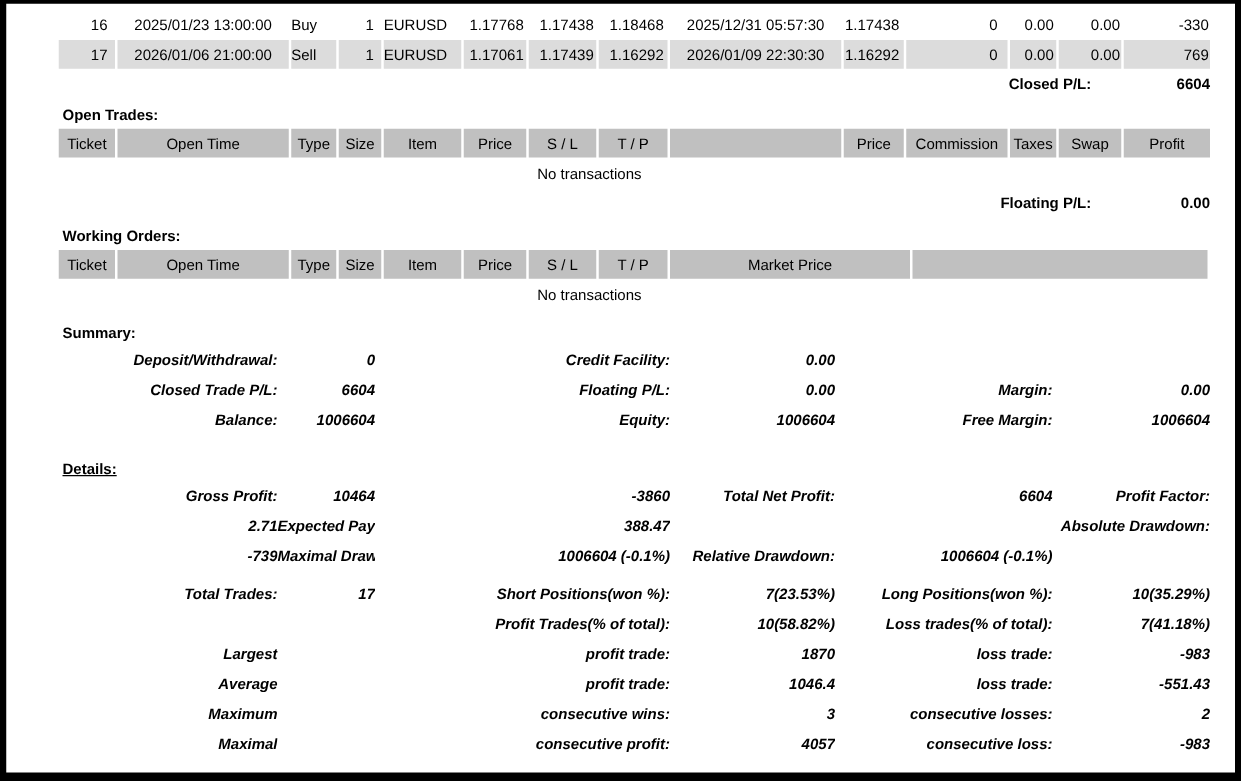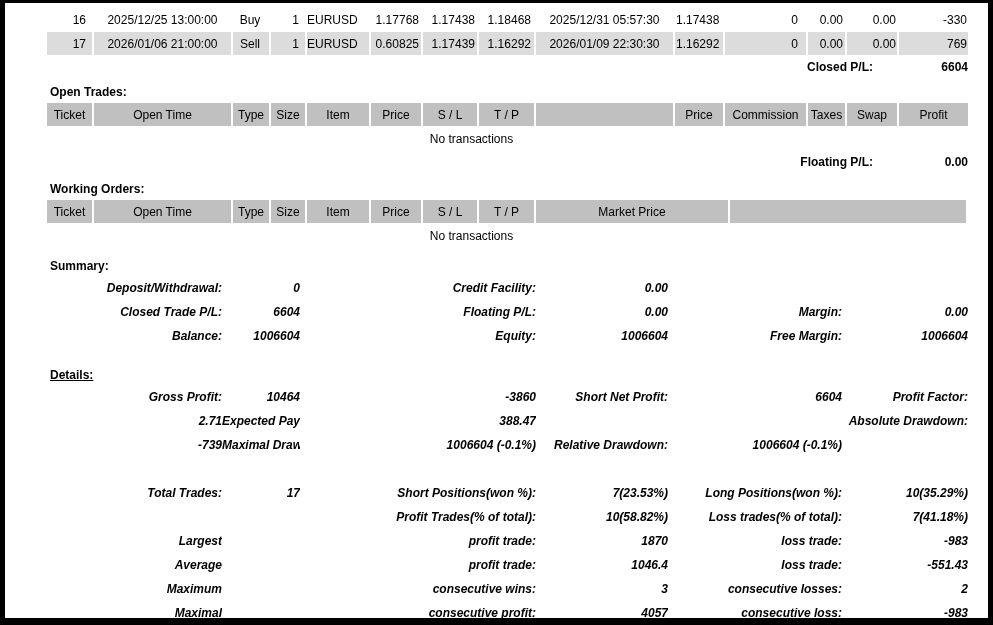--- a/index.html
+++ b/index.html
@@ -10,21 +10,21 @@
 
   
   table.trades{border-collapse:separate;border-spacing:2px 1px;table-layout:fixed;width:923px;}
   table.trades td, table.trades th{height:23px;padding:0;margin:0;overflow:hidden;white-space:nowrap;
            font-size:12px;font-weight:normal;vertical-align:middle;}
   tr.row-odd td{background:var(--alt-row-bg,#DCDCDC);}
   table.header-table th{background:var(--header-bg,#C0C0C0);text-align:center;margin-top:40px;}
 
   table.trades td:nth-child(1){text-align:right;padding-right:6px;}
   table.trades td:nth-child(2){text-align:center;}
-  table.trades td:nth-child(3){text-align:center;padding-right:2px;}
+  table.trades td:nth-child(3){text-align:left;padding-right:2px;}
   table.trades td:nth-child(4){text-align:right;padding-right:6px;}
   table.trades td:nth-child(5){text-align:left;}
   table.trades td:nth-child(6){text-align:right;padding-right:2px;}
   table.trades td:nth-child(7){text-align:right;padding-right:2px;}
   table.trades td:nth-child(8){text-align:right;padding-right:3px;}
   table.trades td:nth-child(9){text-align:center;}
   table.trades td:nth-child(10){text-align:left;padding-left:1px;}
   table.trades td:nth-child(11){text-align:right;padding-right:8px;}
   table.trades td:nth-child(12){text-align:right;padding-right:2px;}
   table.trades td:nth-child(13){text-align:right;padding-right:1px;}
@@ -34,21 +34,21 @@
   .pl-label{flex:1;text-align:right;}
   .pl-value{width:95px;text-align:right;}
 
   .section-label{font-weight:bold;height:20px;line-height:20px;padding-left:5px;margin-top:4px;}
   .no-trans{width:853px;height:24px;line-height:24px;text-align:center;}
 
   .grid6{display:grid;grid-template-columns:177px 78px 236px 132px 174px 126px;width:923px;font-weight:bold;font-style:italic;}
   .grid6 > div{height:24px;line-height:24px;text-align:right;white-space:nowrap;overflow:hidden;}
   .mt-summary{margin-top:8px;}
   .mt-details{margin-top:17px;text-decoration:underline;}
-  .gap-top{margin-top:24px;}
+  .gap-top{margin-top:6px;}
 </style>
 </head>
 <body>
 
 <div class="frame">
   <div class="content">
 
     <table class="trades">
       <colgroup>
         <col style="width:45px">
@@ -62,41 +62,41 @@
         <col style="width:137px">
           <col style="width:48px">
           <col style="width:81px">
           <col style="width:37px">
         <col style="width:50px">
           <col style="width:69px">
       </colgroup>
       <tbody>
           <tr class="row-even">
         <td>16</td>
-        <td>2025/12/25 13:00:00</td>
+        <td>2025/01/23 13:00:00</td>
         <td>Buy</td>
         <td>1</td>
         <td>EURUSD</td>
         <td>1.17768</td>
         <td>1.17438</td>
         <td>1.18468</td>
         <td>2025/12/31 05:57:30</td>
         <td>1.17438</td>
         <td>0</td>
         <td>0.00</td>
         <td>0.00</td>
         <td>-330</td>
       </tr>
       <tr class="row-odd">
         <td>17</td>
         <td>2026/01/06 21:00:00</td>
         <td>Sell</td>
         <td>1</td>
         <td>EURUSD</td>
-        <td>0.60825</td>
+        <td>1.17061</td>
         <td>1.17439</td>
         <td>1.16292</td>
         <td>2026/01/09 22:30:30</td>
         <td>1.16292</td>
         <td>0</td>
         <td>0.00</td>
         <td>0.00</td>
         <td>769</td>
       </tr>
     </tbody>
@@ -204,21 +204,21 @@
       <div>1006604</div>
       <div>Free Margin:</div>
       <div>1006604</div>
     </div>
 
     <div class="section-label mt-details">Details:</div>
     <div class="grid6">
       <div>Gross Profit:</div>
       <div>10464</div>
       <div>-3860</div>
-      <div>Short Net Profit:</div>
+      <div>Total Net Profit:</div>
       <div>6604</div>
 
       <div>Profit Factor:</div>
       <div>2.71</div>
       <div>Expected Payoff:</div>
       <div>388.47</div>
       <div></div>
       <div></div>
 
       <div>Absolute Drawdown:</div>

